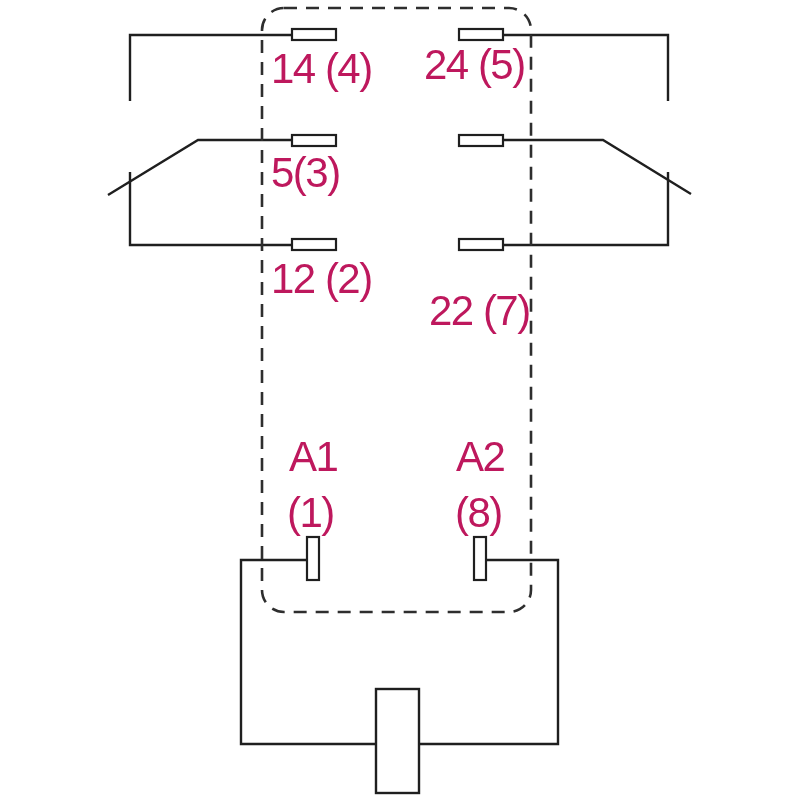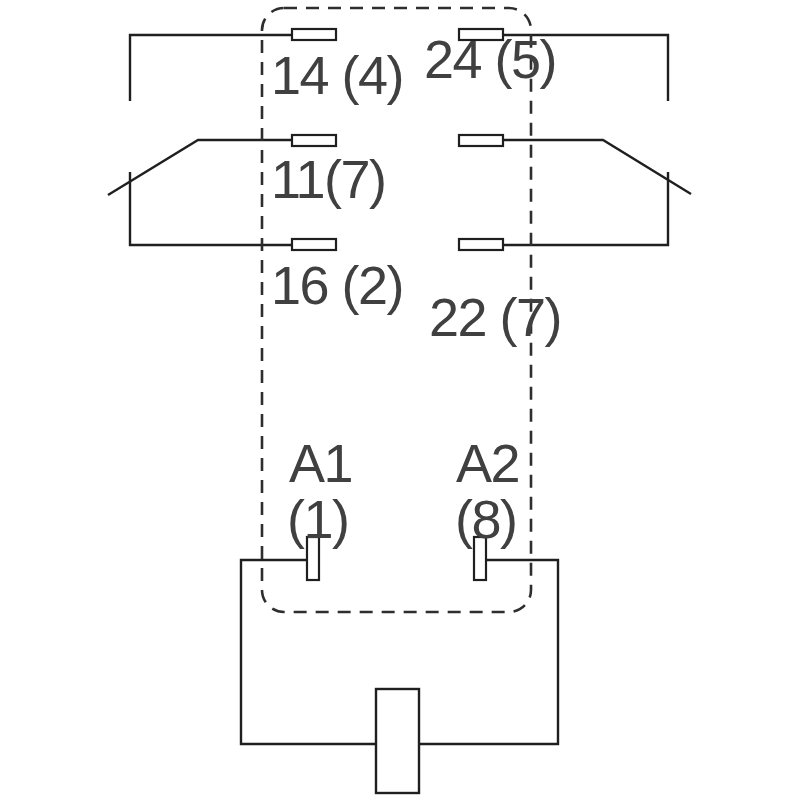--- a/index.html
+++ b/index.html
@@ -15,22 +15,22 @@
     overflow: hidden;
     font-family: "Liberation Sans", sans-serif;
   }
   .schematic-svg {
     position: absolute;
     left: 0;
     top: 0;
   }
   .pin-label {
     position: absolute;
-    color: #404040;
-    font-size: 54px;
+    color: #be185d;
+    font-size: 42px;
     font-weight: 400;
     letter-spacing: -1.5px;
     line-height: 1;
     white-space: nowrap;
     user-select: none;
   }
 </style>
 </head>
 <body>
 
@@ -65,25 +65,25 @@
 
     <g stroke="#1f1f1f" stroke-width="2.2" fill="#ffffff">
       <rect x="307" y="537" width="12" height="43"></rect>
       <rect x="474" y="537" width="12" height="43"></rect>
     </g>
 
     <rect x="376" y="689" width="43" height="104" stroke="#1f1f1f" stroke-width="2.4" fill="#ffffff"></rect>
   </svg>
 
   <div class="pin-label" style="left:271px; top:48px;">14 (4)</div>
-  <div class="pin-label" style="left:424px; top:32px;">24 (5)</div>
+  <div class="pin-label" style="left:424px; top:44px;">24 (5)</div>
 
-  <div class="pin-label" style="left:271px; top:152px;">11(7)</div>
+  <div class="pin-label" style="left:271px; top:152px;">5(3)</div>
 
-  <div class="pin-label" style="left:271px; top:258px;">16 (2)</div>
+  <div class="pin-label" style="left:271px; top:258px;">12 (2)</div>
   <div class="pin-label" style="left:429px; top:258px;margin-top:32px;">22 (7)</div>
 
   <div class="pin-label" style="left:289px; top:436px;">A1</div>
   <div class="pin-label" style="left:287px; top:492px;">(1)</div>
 
   <div class="pin-label" style="left:456px; top:436px;">A2</div>
   <div class="pin-label" style="left:455px; top:492px;">(8)</div>
 
 </div>
 

